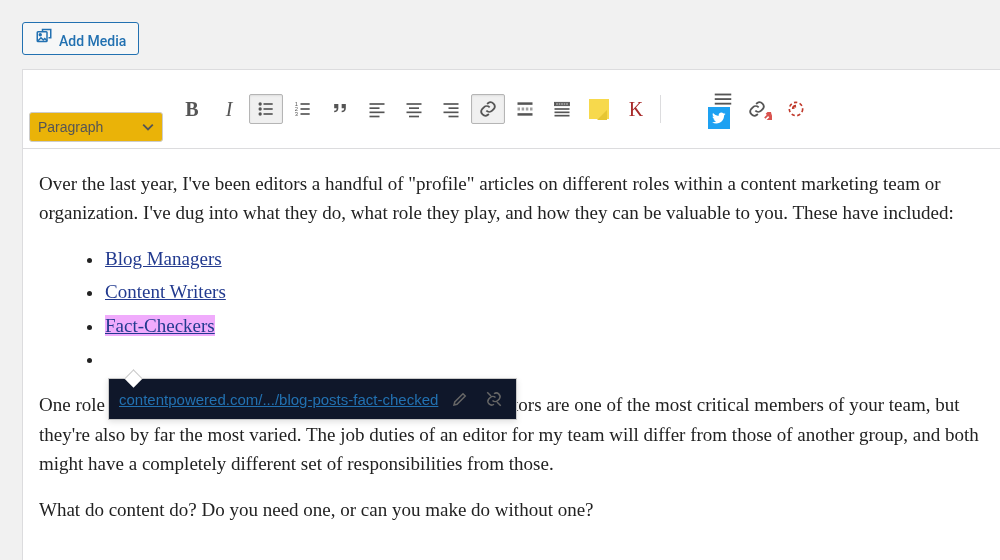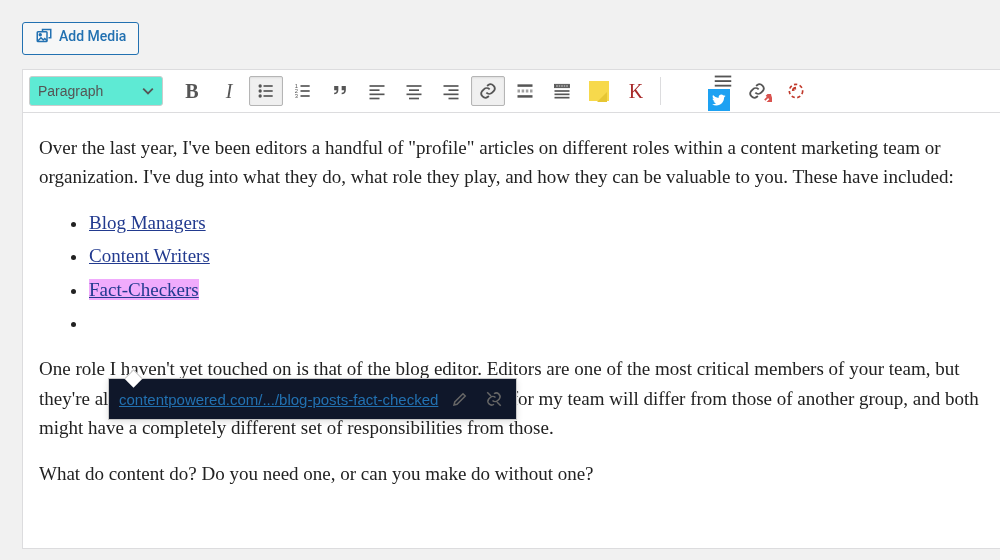--- a/index.html
+++ b/index.html
@@ -8,21 +8,21 @@
     background: #f1f1f1;
     color: #222;
     width: 1000px;
     height: 560px;
     overflow: hidden;
     padding-left: 22px;
     padding-top: 22px;
   }
   .add-media-btn {
     display: inline-flex;
-    align-items: flex-start;
+    align-items: flex-end;
     gap: 6px;
     background: #f6f7f7;
     border: 1px solid #2271b1;
     border-radius: 3px;
     padding: 5px 12px;
     font-family: -apple-system, BlinkMacSystemFont, "Segoe UI", Roboto, sans-serif;
     font-size: 14px;
     color: #2271b1;
     cursor: pointer;
     font-weight: 500;
@@ -41,30 +41,31 @@
     border-bottom: 1px solid #dcdcde;
     padding: 6px 6px;
     display: flex;
     align-items: center;
     gap: 3px;
     font-family: -apple-system, sans-serif;
   }
   .format-select {
     border: 1px solid #ccc;
     border-radius: 3px;
-    background: #5eead4;
+    background: #eab308;
     height: 30px;
     width: 134px;
     padding: 4px 8px;
     font-size: 14px;
     display: flex;
     align-items: center;
     justify-content: space-between;
     cursor: pointer;
     color: #555;
+    margin-top: 36px;
   }
   .format-select svg { width: 12px; height: 12px; }
   .tb-btn {
     width: 34px;
     height: 30px;
     display: inline-flex;
     align-items: center;
     justify-content: center;
     border: 1px solid transparent;
     border-radius: 2px;
@@ -85,21 +86,21 @@
   .tb-spacer { width: 34px; }
 
   .content {
     padding: 20px 16px;
     font-size: 19px;
     line-height: 1.55;
     color: #222;
   }
   .content p { margin-bottom: 16px; }
   .content ul { list-style: disc; padding-left: 48px; margin: 12px 0 18px; }
-  .content li { margin: 4px 0; padding-left: 2px; }
+  .content li { margin: 4px 16px; padding-left: 2px; }
   .content li::marker { font-size: 16px; }
   .content a {
     color: #223a8f;
     text-decoration: underline;
   }
   .selected-link {
     background: #f0abfc;
   }
   .content li.empty-bullet { list-style: disc; height: 28px; }
 

